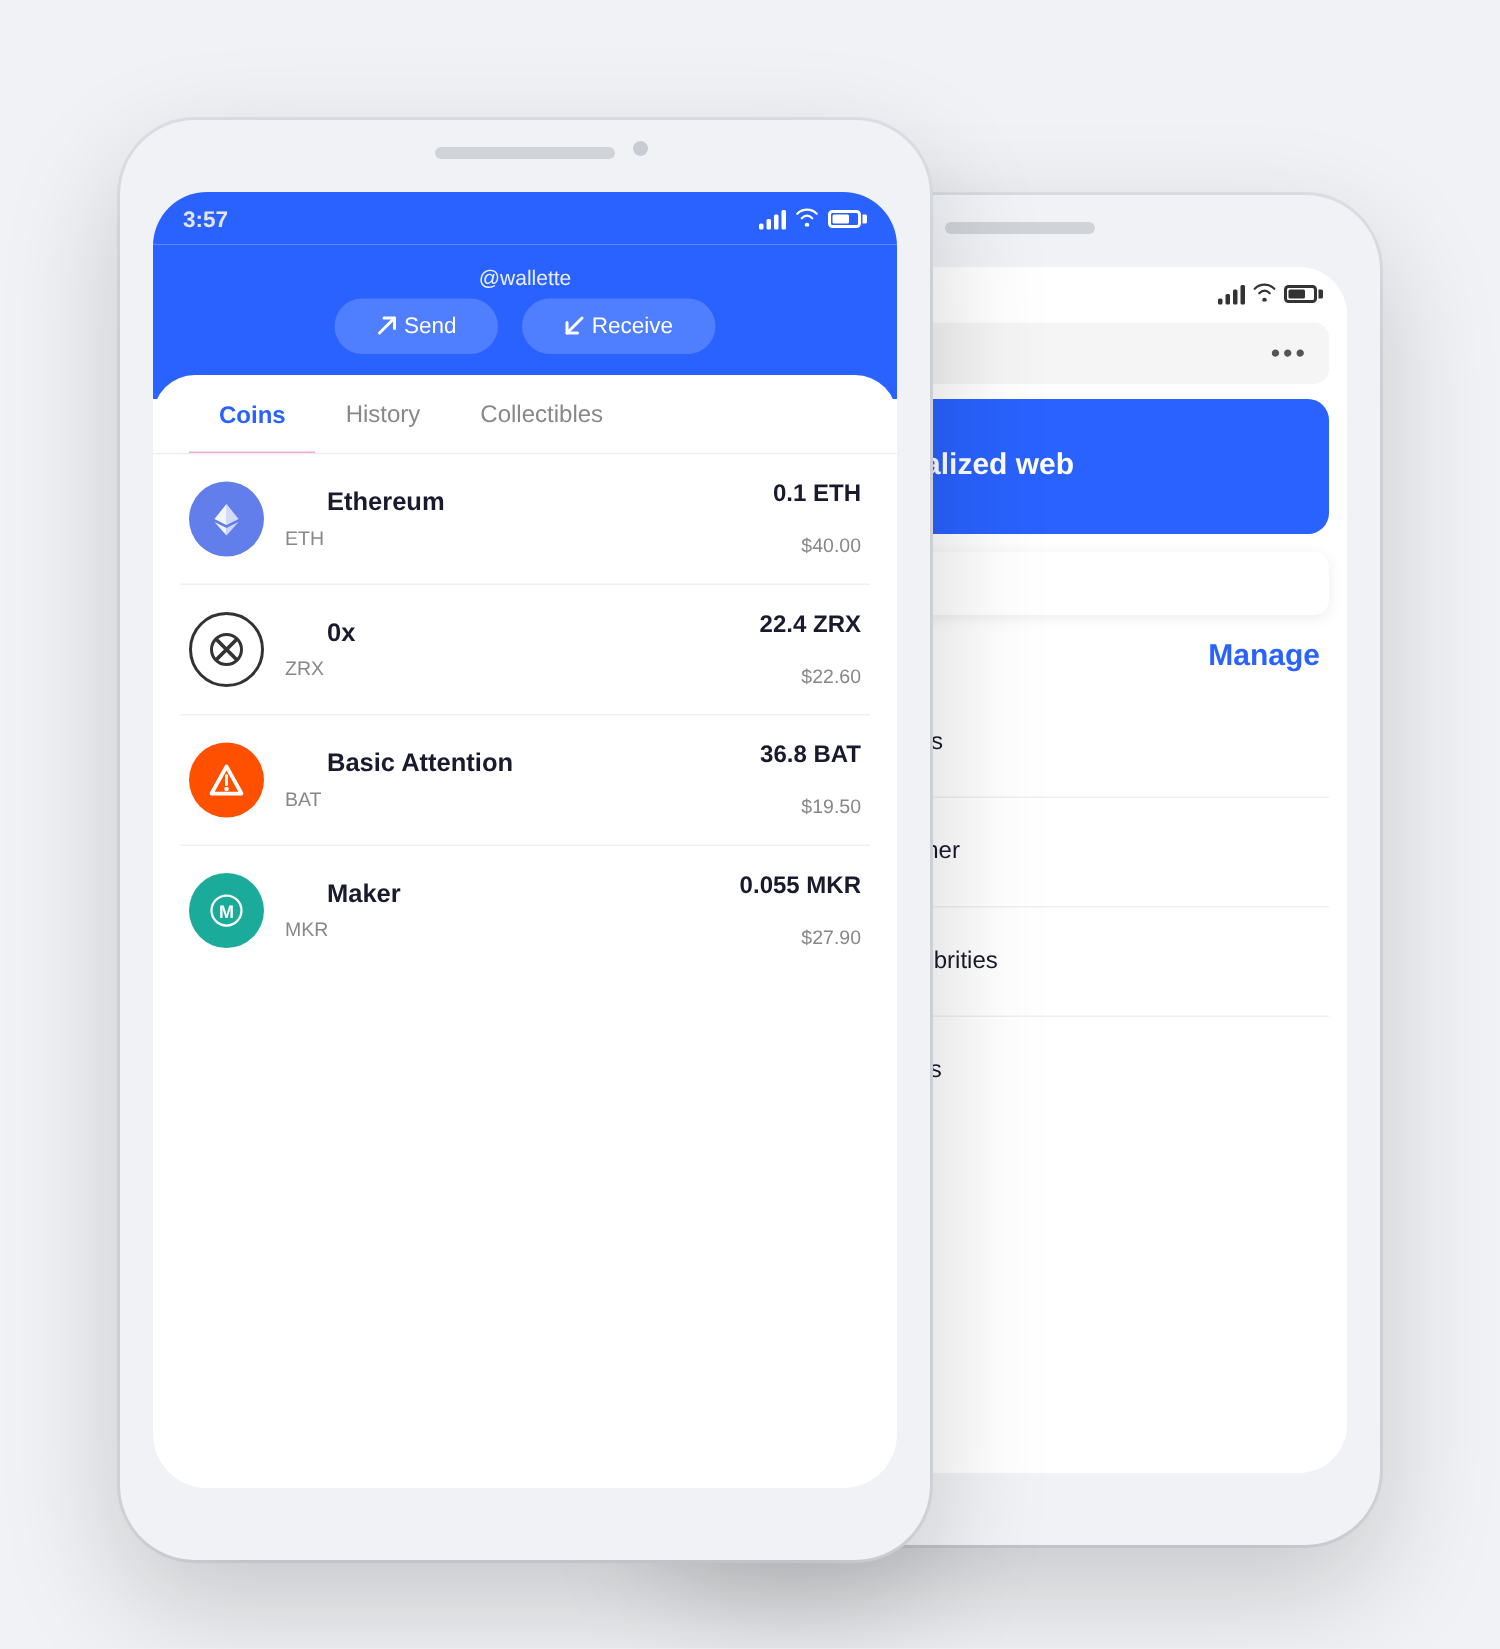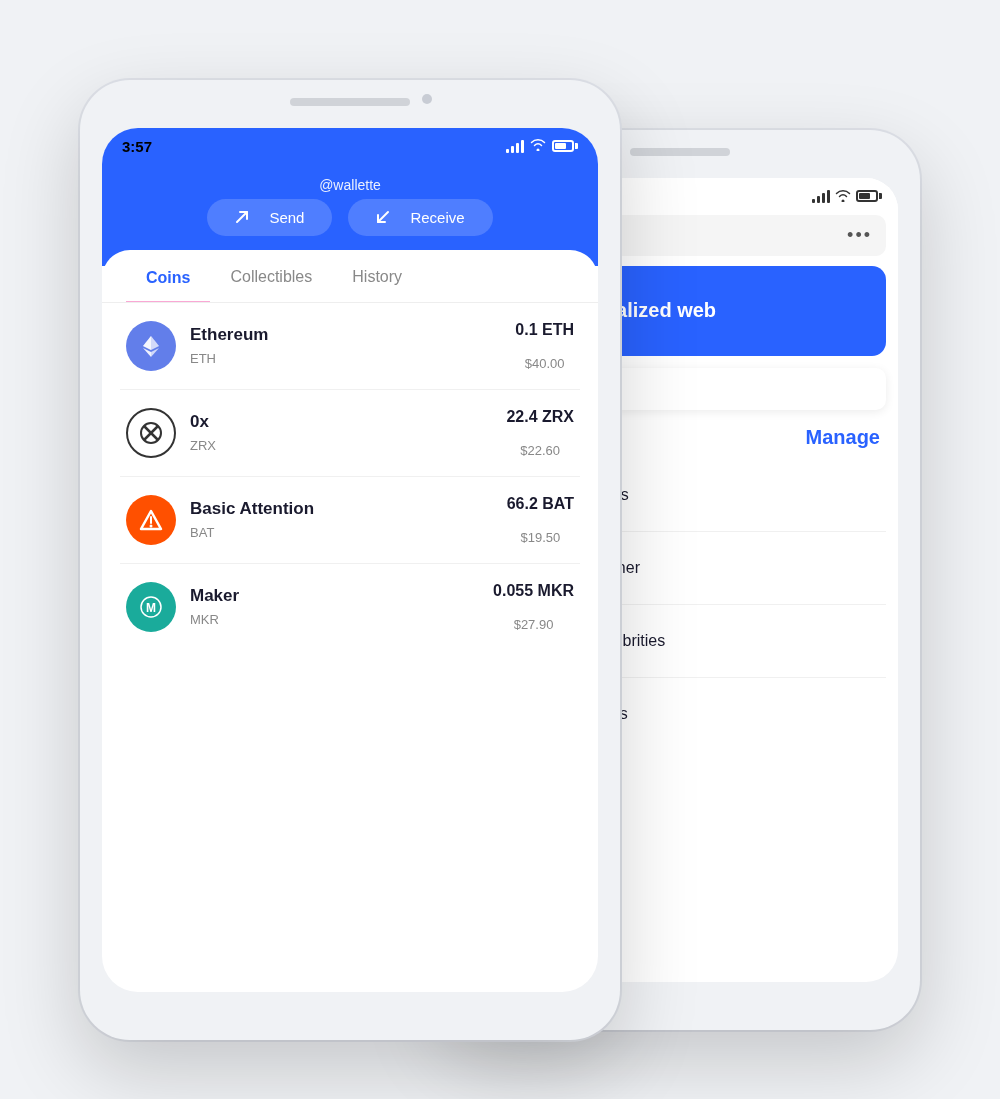--- a/index.html
+++ b/index.html
@@ -71,21 +71,21 @@
       background: #fff;
     }
 
     
     .status-bar {
       background: #2962ff;
       display: flex;
       align-items: center;
       justify-content: space-between;
       padding: 10px 20px 8px;
-      color: #000000;
+      color: #e5e5e5;
       font-size: 15px;
       font-weight: 600;
     }
     .status-icons {
       display: flex;
       align-items: center;
       gap: 6px;
       font-size: 13px;
     }
 
@@ -116,21 +116,21 @@
       background: rgba(255,255,255,0.18);
       border: none;
       border-radius: 24px;
       color: #fff;
       font-size: 15px;
       font-weight: 500;
       padding: 10px 28px;
       cursor: pointer;
       display: flex;
       align-items: center;
-      gap: 20px;
+      gap: 4px;
     }
 
     
     .tabs {
       background: #fff;
       display: flex;
       align-items: center;
       padding: 0 24px;
       border-bottom: 1px solid #eee;
       border-radius: 28px 28px 0 0;
@@ -179,28 +179,29 @@
       color: #fff;
       flex-shrink: 0;
     }
     .coin-info {
       flex: 1;
     }
     .coin-name {
       font-size: 17px;
       font-weight: 600;
       color: #1a1a2e;
+      margin-left: 28px;
     }
     .coin-ticker {
       font-size: 13px;
       color: #888;
       margin-top: 6px;
     }
     .coin-amounts {
-      text-align: center;
+      text-align: right;
     }
     .coin-crypto {
       font-size: 16px;
       font-weight: 600;
       color: #1a1a2e;
     }
     .coin-usd {
       font-size: 13px;
       color: #888;
       margin-top: 17px;
@@ -540,24 +541,24 @@
             <span>Receive</span>
           </button>
         </div>
       </div>
 
       <div class="tabs">
         <div class="tab active">
           <span>Coins</span>
         </div>
         <div class="tab">
+          <span>History</span>
+        </div>
+        <div class="tab">
           <span>Collectibles</span>
-        </div>
-        <div class="tab">
-          <span>History</span>
         </div>
       </div>
 
       <div class="coin-list">
 
         <div class="coin-item">
           <div class="coin-icon icon-eth">
             <svg width="26" height="26" viewBox="0 0 26 26" fill="none">
               <polygon points="13,3 13,17 21,13" fill="rgba(255,255,255,0.6)"></polygon>
               <polygon points="13,3 13,17 5,13" fill="rgba(255,255,255,0.9)"></polygon>
@@ -600,21 +601,21 @@
               <polygon points="13,4 23,22 3,22" fill="none" stroke="#fff" stroke-width="2.5" stroke-linejoin="round"></polygon>
               <line x1="13" y1="10" x2="13" y2="16" stroke="#fff" stroke-width="2" stroke-linecap="round"></line>
               <circle cx="13" cy="19" r="1.5" fill="#fff"></circle>
             </svg>
           </div>
           <div class="coin-info">
             <div class="coin-name">Basic Attention</div>
             <div class="coin-ticker">BAT</div>
           </div>
           <div class="coin-amounts">
-            <div class="coin-crypto">66.2 BAT</div>
+            <div class="coin-crypto">36.8 BAT</div>
             <div class="coin-usd">$19.50</div>
           </div>
         </div>
 
         <div class="coin-item">
           <div class="coin-icon icon-mkr">
             <svg width="26" height="26" viewBox="0 0 26 26" fill="none">
               <circle cx="13" cy="13" r="10" fill="none" stroke="#fff" stroke-width="1.5"></circle>
               <text x="13" y="18" text-anchor="middle" font-size="12" font-weight="700" fill="#fff" font-family="sans-serif">M</text>
             </svg>

